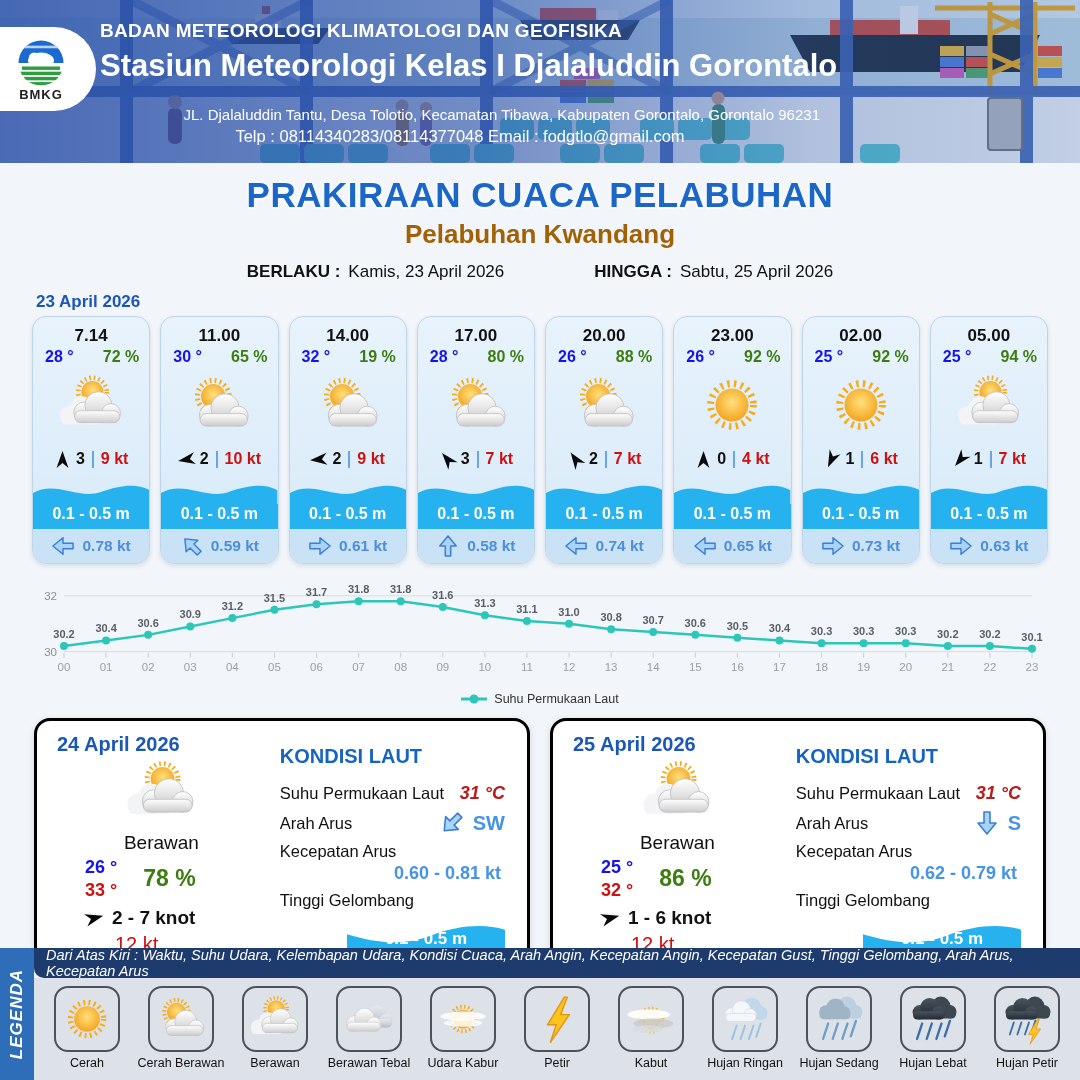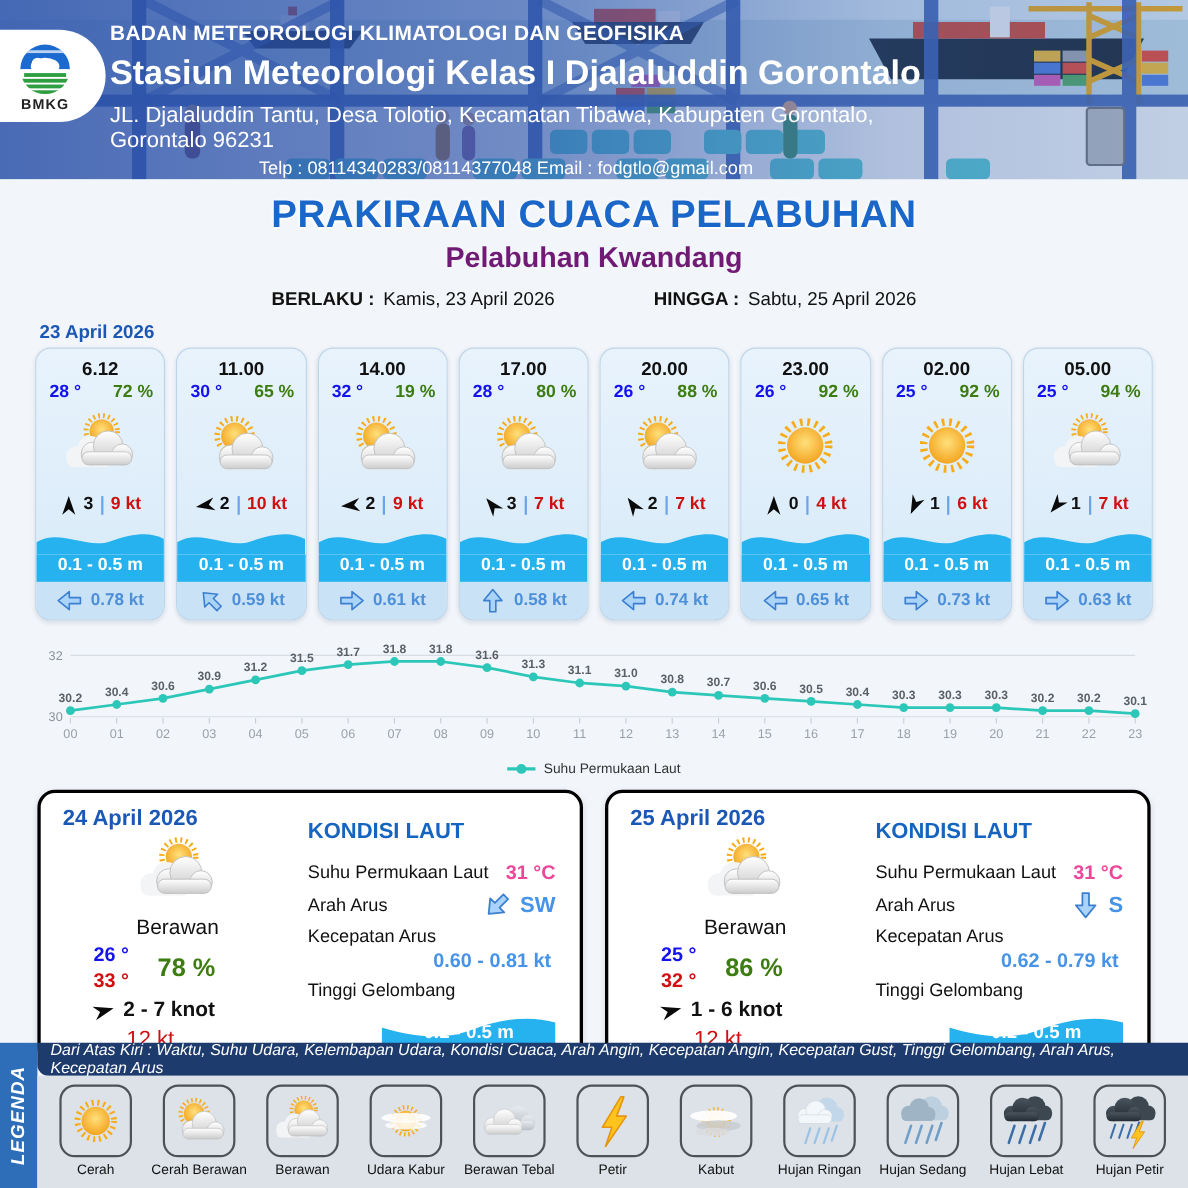--- a/index.html
+++ b/index.html
@@ -11,28 +11,28 @@
   .header{position:relative;width:1080px;height:163px;overflow:hidden;background:#c9dcea;}
   .header svg.scene{position:absolute;left:0;top:0;}
   .header .overlay{position:absolute;inset:0;
      background:linear-gradient(90deg,rgba(40,78,168,.82) 0%,rgba(40,78,168,.60) 45%,rgba(46,84,172,.28) 75%,rgba(46,84,172,.18) 100%);}
   .logo{position:absolute;left:-14px;top:27px;width:110px;height:84px;background:#fff;
         border-radius:0 44px 44px 0;display:flex;flex-direction:column;align-items:center;justify-content:center;z-index:3;}
   .logo .bmkg-text{font-size:13px;font-weight:bold;color:#222;letter-spacing:1px;margin-top:-2px;}
   .hdr-text{position:absolute;left:100px;top:20px;width:780px;z-index:2;color:#fff;text-align:left;}
   .hdr-agency{font-size:19px;font-weight:bold;letter-spacing:.3px;}
   .hdr-station{font-size:31px;font-weight:bold;margin-top:6px;}
-  .hdr-address{font-size:20px;margin-top:10px;text-align:left;width:720px;}
+  .hdr-address{font-size:15px;margin-top:22px;text-align:right;width:720px;}
   .hdr-contact{font-size:16.5px;margin-top:4px;text-align:center;width:720px;}
 
   
   .title-block{text-align:center;padding-top:12px;}
   .main-title{font-size:35px;font-weight:800;color:#1b67c9;letter-spacing:.5px;
       text-shadow:0 2px 0 #fff,0 0 6px #fff;}
-  .sub-title{font-size:26px;font-weight:bold;color:#701a75;margin-top:4px;}
+  .sub-title{font-size:26px;font-weight:bold;color:#a16207;margin-top:4px;}
   .validity{display:flex;justify-content:center;gap:90px;margin-top:12px;font-size:17px;}
   .validity b{font-weight:bold;}
   .validity span.val{margin-left:8px;}
 
   
   .fc-date{margin:10px 0 4px 36px;font-size:17px;font-weight:bold;color:#1b57b5;}
   .cards{display:flex;gap:10px;margin:0 32px;height:248px;}
   .wx-card{flex:1;background:linear-gradient(180deg,#e8f3fc 0%,#d6e9f8 100%);
      border:1px solid #bdd5ea;border-radius:14px;overflow:hidden;display:flex;flex-direction:column;
      box-shadow:0 2px 4px rgba(60,90,130,.15);}
@@ -76,21 +76,21 @@
   .dc-minmax{display:flex;flex-direction:column;font-size:18px;font-weight:bold;line-height:1.25;}
   .dc-tmin{color:#1413ee;}
   .dc-tmax{color:#cf1010;}
   .dc-rh{font-size:23px;font-weight:bold;color:#3c7c10;}
   .dc-wind{display:flex;align-items:center;gap:8px;margin:6px 0 0 28px;font-size:19px;font-weight:bold;}
   .dc-wind svg{width:19px;height:20px;}
   .dc-gust{margin:4px 0 0 58px;font-size:20px;font-weight:normal;color:#cf1010;}
   .dc-right{flex:1;padding:12px 6px 0 14px;display:flex;flex-direction:column;}
   .sea-title{font-size:20px;font-weight:bold;color:#1565c0;margin-bottom:8px;}
   .sea-row{display:flex;justify-content:space-between;align-items:center;font-size:16.5px;margin-top:7px;}
-  .sea-val{color:#ec4899;font-size:18px;font-weight:bold;}
+  .sea-val{color:#b91c1c;font-size:18px;font-weight:bold;font-style:italic;}
   .sea-dir{display:flex;align-items:center;gap:8px;color:#4693e8;font-size:20px;font-weight:bold;}
   .sea-dir svg{width:26px;height:24px;}
   .sea-speed{text-align:right;color:#4693e8;font-size:18px;font-weight:bold;margin-top:2px;padding-right:4px;}
   .wave-fig{position:relative;align-self:flex-end;width:158px;height:60px;margin-top:6px;}
   .wave-fig svg{position:absolute;inset:0;width:100%;height:100%;}
   .wave-fig path{fill:#25b2ef;}
   .wave-fig .wave-txt{position:absolute;left:0;right:0;bottom:6px;text-align:center;color:#fff;font-size:17px;font-weight:bold;}
 
   
   .legend{position:absolute;left:0;bottom:0;width:1080px;height:132px;display:flex;}
@@ -343,21 +343,21 @@
     <div class="validity">
       <div><b>BERLAKU :</b><span class="val">Kamis, 23 April 2026</span></div>
       <div><b>HINGGA :</b><span class="val">Sabtu, 25 April 2026</span></div>
     </div>
   </div>
 
   <div class="fc-date">23 April 2026</div>
   <div class="cards">
 
     <div class="wx-card">
-      <div class="wx-time">6.12</div>
+      <div class="wx-time">7.14</div>
       <div class="wx-th">
           <span class="t">28 °</span>
           <span class="h">72 %</span>
         </div>
       <div class="wx-icon">
           <svg viewBox="0 0 100 100">
             <use href="#wx-berawan"></use>
           </svg>
         </div>
       <div class="wx-wind">
@@ -863,36 +863,36 @@
           <div class="legend-box">
               <svg viewBox="0 0 100 100">
                 <use href="#wx-berawan"></use>
               </svg>
             </div>
           <div class="legend-label">Berawan</div>
         </div>
         <div class="legend-item">
           <div class="legend-box">
               <svg viewBox="0 0 100 100">
+                <use href="#wx-berawan-tebal"></use>
+              </svg>
+            </div>
+          <div class="legend-label">Berawan Tebal</div>
+        </div>
+        <div class="legend-item">
+          <div class="legend-box">
+              <svg viewBox="0 0 100 100">
                 <use href="#wx-udara-kabur"></use>
               </svg>
             </div>
           <div class="legend-label">Udara Kabur</div>
         </div>
         <div class="legend-item">
           <div class="legend-box">
               <svg viewBox="0 0 100 100">
-                <use href="#wx-berawan-tebal"></use>
-              </svg>
-            </div>
-          <div class="legend-label">Berawan Tebal</div>
-        </div>
-        <div class="legend-item">
-          <div class="legend-box">
-              <svg viewBox="0 0 100 100">
                 <use href="#wx-petir"></use>
               </svg>
             </div>
           <div class="legend-label">Petir</div>
         </div>
         <div class="legend-item">
           <div class="legend-box">
               <svg viewBox="0 0 100 100">
                 <use href="#wx-kabut"></use>
               </svg>

